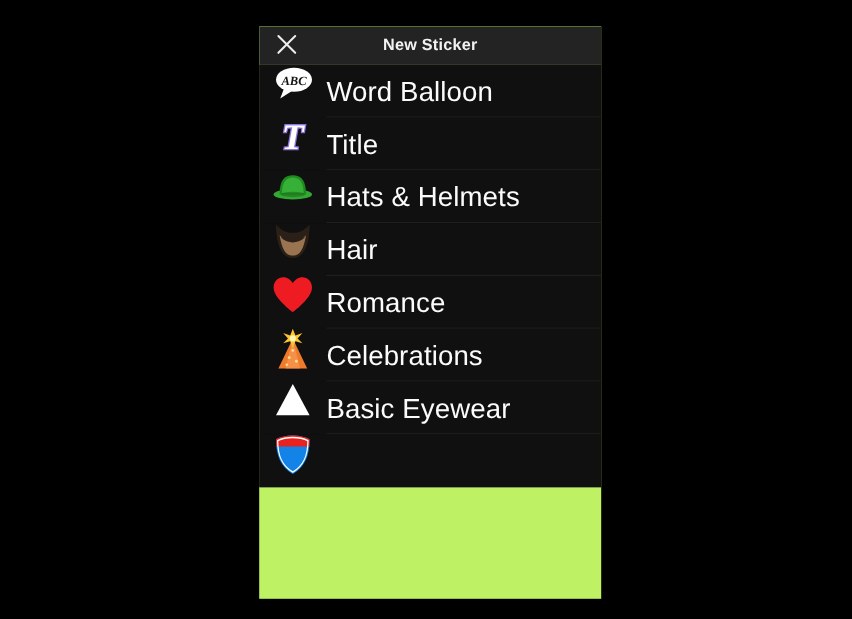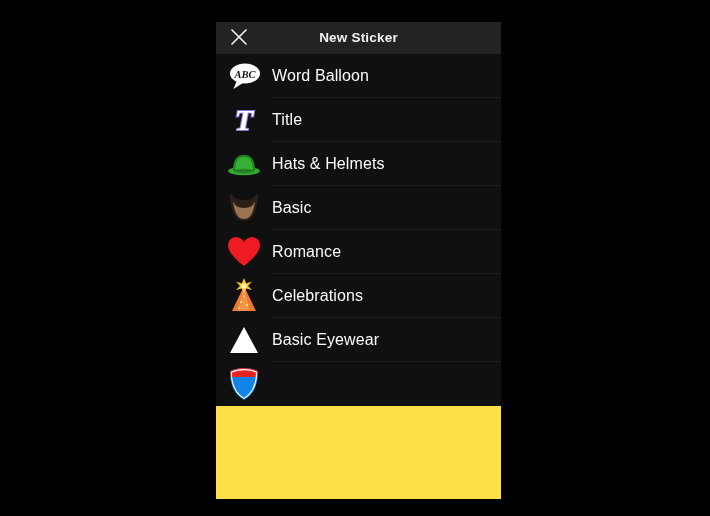--- a/index.html
+++ b/index.html
@@ -19,21 +19,21 @@
     background: #000000;
   }
 
   
   #sticker-panel {
     position: absolute;
     left: 216px;
     top: 22px;
     width: 285px;
     height: 477px;
-    background: #fde047;
+    background: #bef264;
     overflow: hidden;
   }
 
   
   #panel-header {
     position: relative;
     height: 32px;
     background: #232323;
     display: flex;
     align-items: center;
@@ -91,29 +91,28 @@
     background: #1f1f1f;
   }
 
   .cat-row:last-child::after { display: none; }
 
   .cat-icon {
     width: 56px;
     height: 44px;
     flex: 0 0 56px;
     display: flex;
-    align-items: center;
     justify-content: center;
   }
 
   .cat-icon svg { display: block; }
 
   .cat-label {
     color: #fbfbfb;
-    font-size: 16px;
+    font-size: 23px;
     font-weight: 400;
     line-height: 1;
     letter-spacing: 0.1px;
     white-space: nowrap;
   }
 </style>
 </head>
 <body>
 
 <div id="app">
@@ -168,21 +167,21 @@
 
 
       <li class="cat-row">
         <span class="cat-icon">
           <svg width="34" height="32" viewBox="0 0 34 32">
             <path d="M3 1 C3 16 7 29 17 29 C27 29 31 16 31 1 C27 6 22 8 17 8 C12 8 7 6 3 1 Z" fill="#2b2017"></path>
             <path d="M6 10 C8 22 11 27 17 27 C23 27 26 22 28 10 C24 14 20 15 17 15 C14 15 10 14 6 10 Z" fill="#9a7350"></path>
             <path d="M7 12 C10 11 14 13 17 13 C20 13 24 11 27 12 C24 15 20 16 17 16 C14 16 10 15 7 12 Z" fill="#2b2017"></path>
           </svg>
         </span>
-        <span class="cat-label">Basic</span>
+        <span class="cat-label">Hair</span>
       </li>
 
 
       <li class="cat-row">
         <span class="cat-icon">
           <svg width="34" height="32" viewBox="0 0 34 32">
             <path d="M17 30 C17 30 1 18.5 1 9.5 C1 4.3 5 1 9 1 C12.5 1 15.5 3.3 17 6
                      C18.5 3.3 21.5 1 25 1 C29 1 33 4.3 33 9.5 C33 18.5 17 30 17 30 Z" fill="#ee1c22"></path>
           </svg>
         </span>

